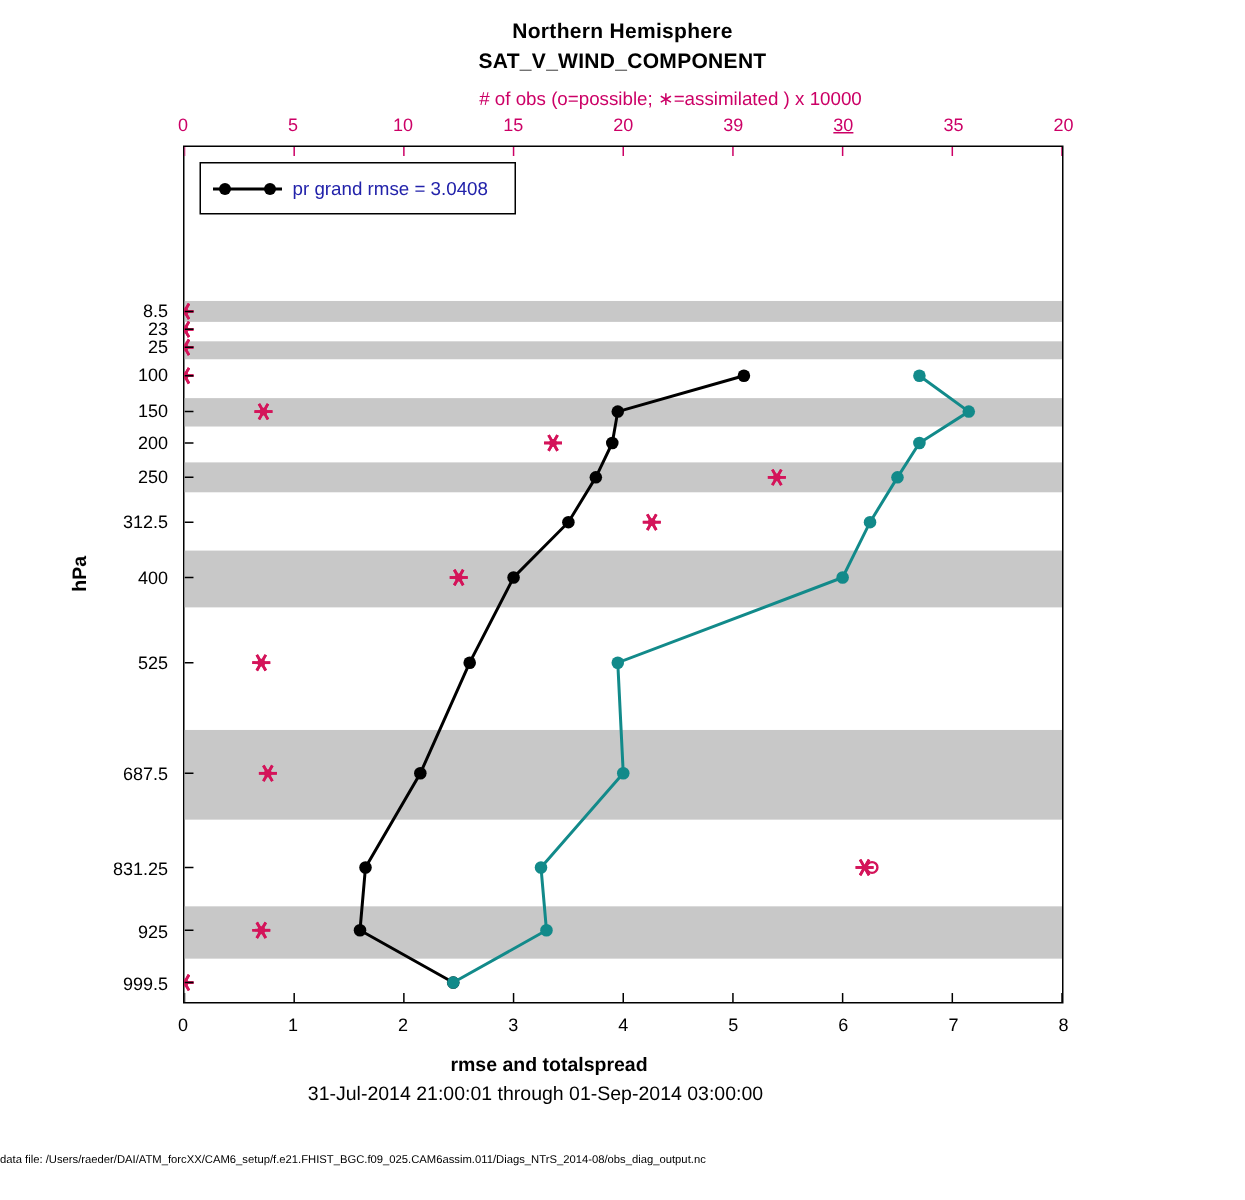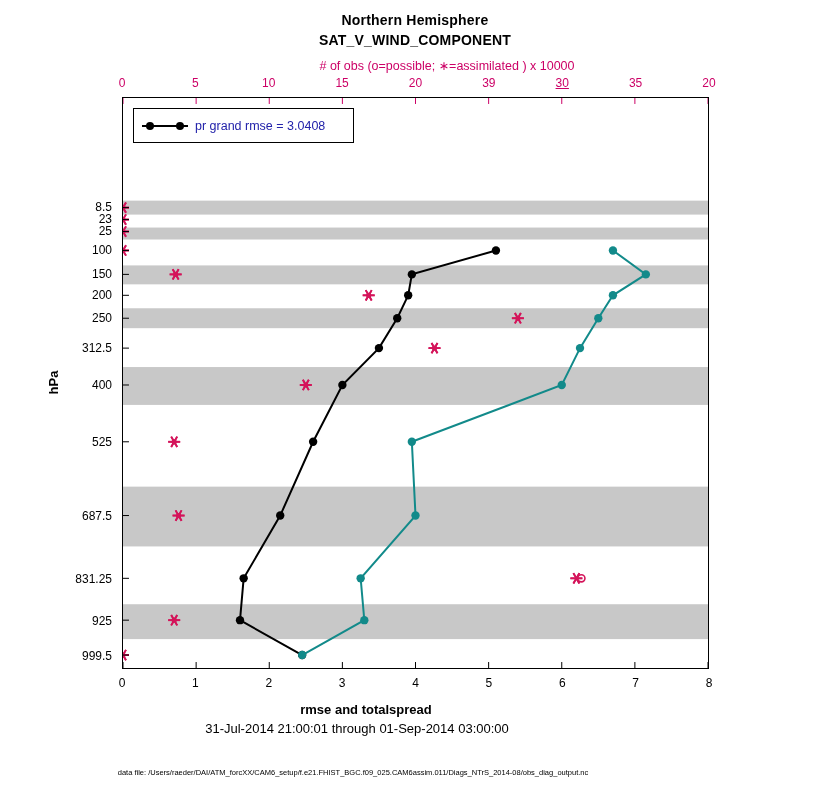--- a/index.html
+++ b/index.html
@@ -59,21 +59,21 @@
     box-sizing: border-box;
     background: #ffffff;
     overflow: hidden;
   }
   .legend-box {
     position: absolute;
     left: 10px;
     top: 10px;
     border: 1px solid #000000;
     background: #ffffff;
-    padding: 7px 28px 7px 8px;
+    padding: 7px 18px 7px 8px;
     box-sizing: border-box;
   }
   .legend-row {
     display: flex;
     align-items: center;
     height: 19px;
     white-space: nowrap;
   }
   .legend-sample {
     width: 46px;
@@ -127,21 +127,20 @@
     top: 721px;
     width: 714px;
     text-align: center;
     font-size: 13px;
   }
   .datafile {
     position: absolute;
     left: 0;
     top: 768px;
     width: 706px;
-    text-align: center;
     font-size: 7.5px;
     color: #000000;
   }
   .tick-label {
     position: absolute;
     font-size: 12px;
     white-space: nowrap;
   }
   .ytick-label {
     text-align: right;

